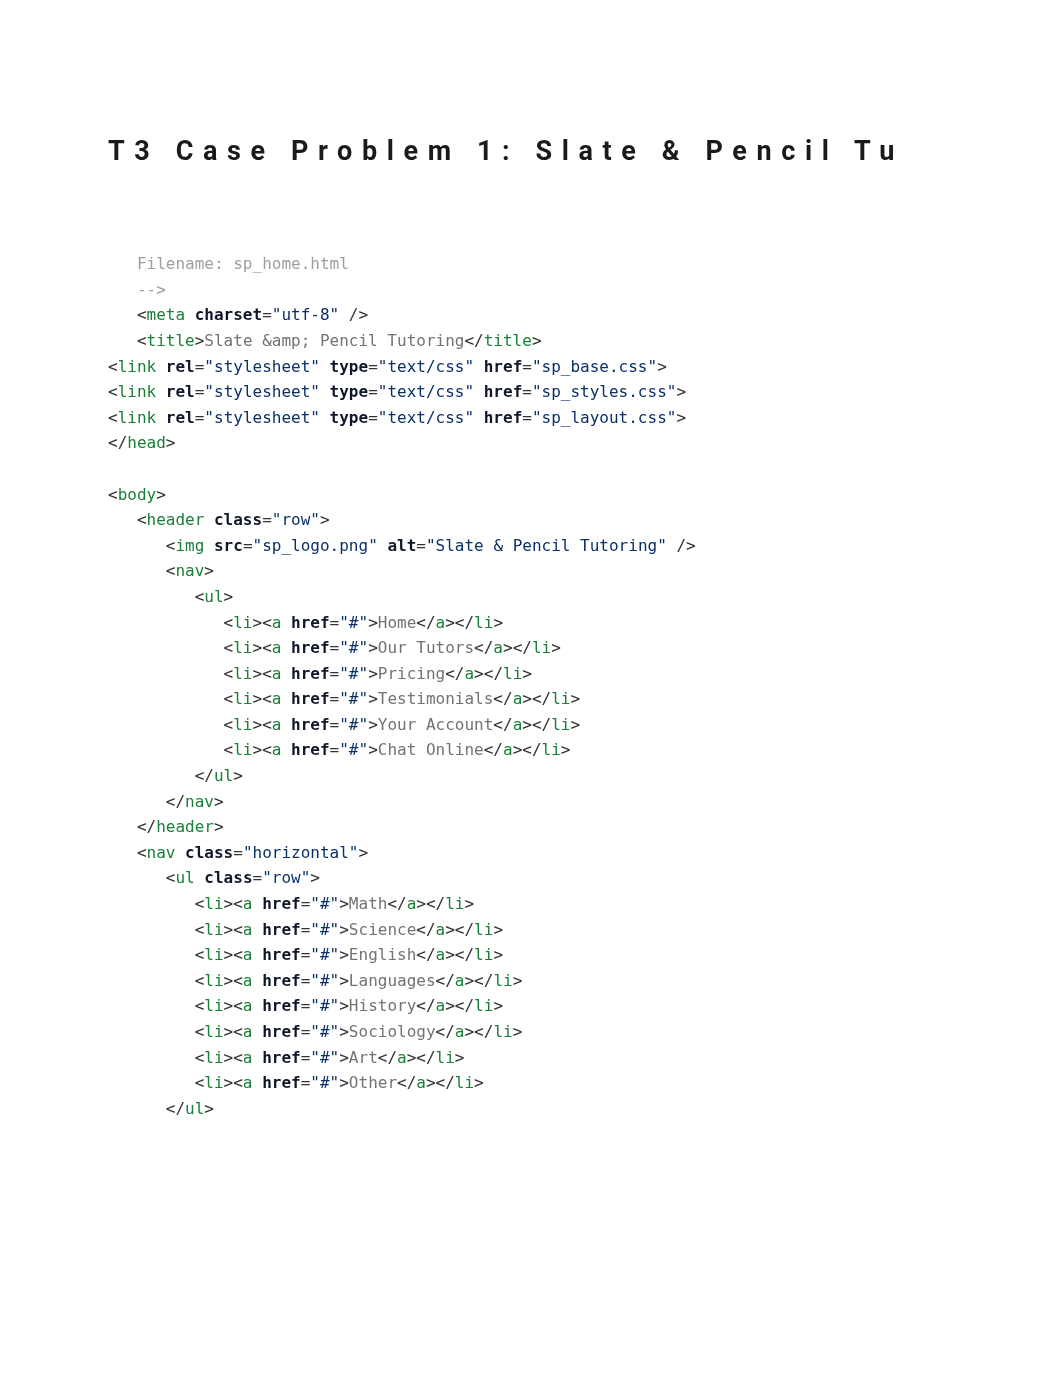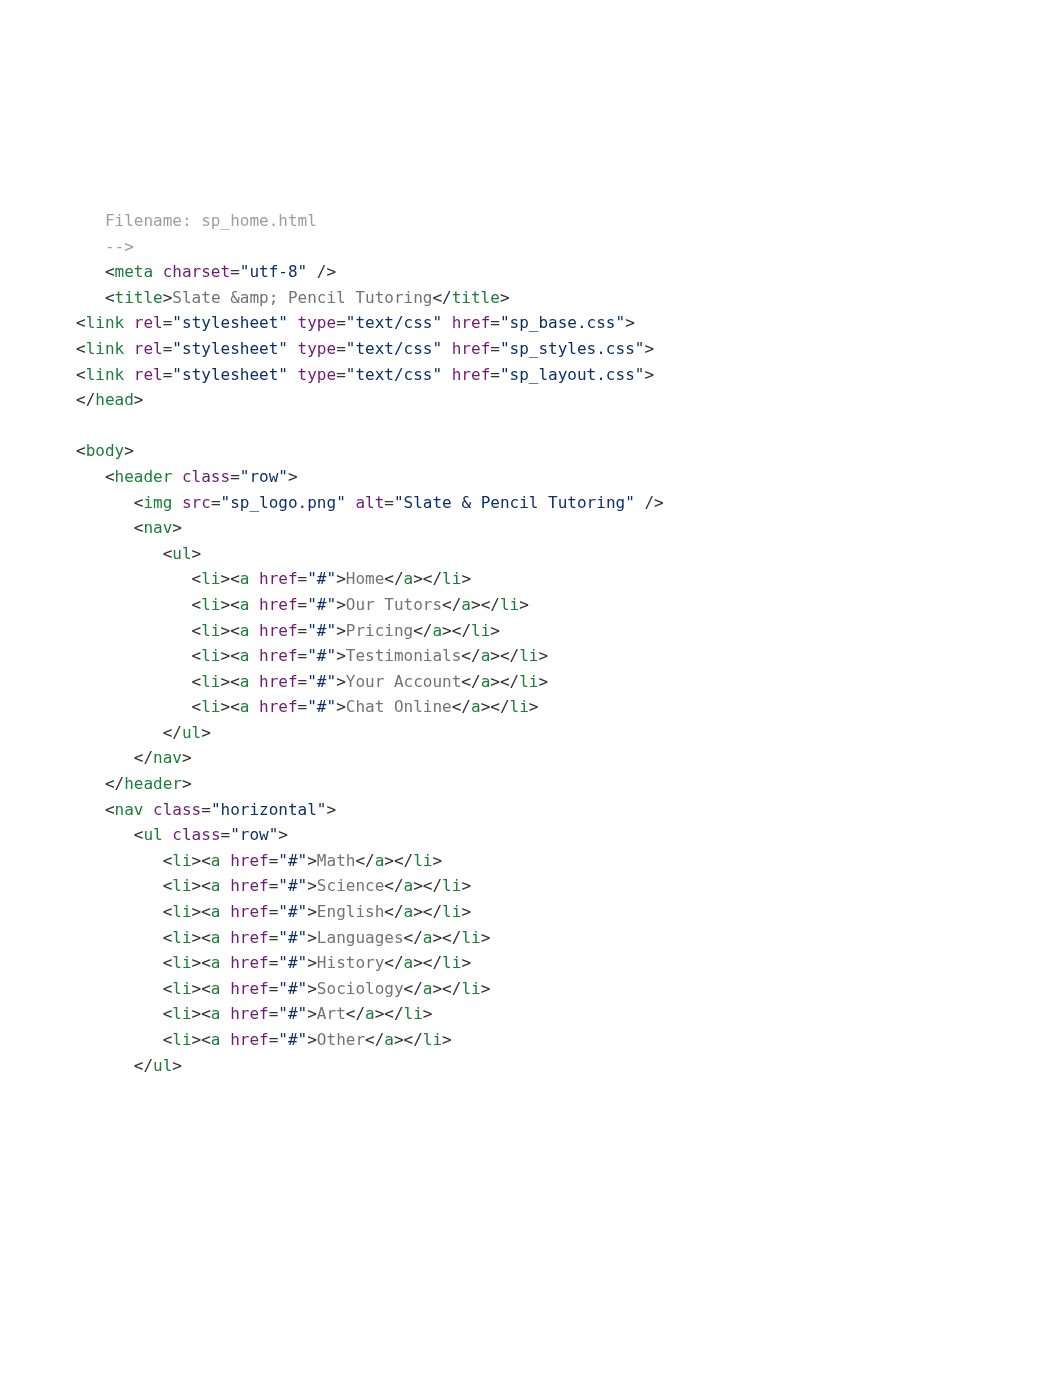--- a/index.html
+++ b/index.html
@@ -18,29 +18,30 @@
     font-size: 27px;
     font-weight: 700;
     letter-spacing: 9.6px;
     color: #1a1a1a;
     padding-left: 108px;
     white-space: nowrap;
     overflow: hidden;
   }
   .code {
     padding-top: 78px;
-    padding-left: 76px;
+    padding-left: 108px;
     white-space: pre;
     color: #333333;
   }
   .gray    { color: #9e9e9e; }
   .tag     { color: #1a7f37; }
-  .attr    { color: #701a75; }
+  .attr    { color: #0f172a; font-weight: bold; }
   .str     { color: #0a3069; }
   .punct   { color: #333333; }
   .inner   { color: #737373; }
 </style>
 </head>
 <body>
 
 <div class="page">
+  <div class="title">T3 Case Problem 1: Slate &amp; Pencil Tu</div>
   <div class="code" id="code"><div><span class="gray">   Filename: sp_home.html</span></div><div><span class="gray">   --&gt;</span></div><div><span class="punct">   &lt;</span><span class="tag">meta</span><span class="punct"> </span><span class="attr">charset</span><span class="punct">=</span><span class="str">"utf-8"</span><span class="punct"> /&gt;</span></div><div><span class="punct">   &lt;</span><span class="tag">title</span><span class="punct">&gt;</span><span class="inner">Slate &amp;amp; Pencil Tutoring</span><span class="punct">&lt;/</span><span class="tag">title</span><span class="punct">&gt;</span></div><div><span class="punct">&lt;</span><span class="tag">link</span><span class="punct"> </span><span class="attr">rel</span><span class="punct">=</span><span class="str">"stylesheet"</span><span class="punct"> </span><span class="attr">type</span><span class="punct">=</span><span class="str">"text/css"</span><span class="punct"> </span><span class="attr">href</span><span class="punct">=</span><span class="str">"sp_base.css"</span><span class="punct">&gt;</span></div><div><span class="punct">&lt;</span><span class="tag">link</span><span class="punct"> </span><span class="attr">rel</span><span class="punct">=</span><span class="str">"stylesheet"</span><span class="punct"> </span><span class="attr">type</span><span class="punct">=</span><span class="str">"text/css"</span><span class="punct"> </span><span class="attr">href</span><span class="punct">=</span><span class="str">"sp_styles.css"</span><span class="punct">&gt;</span></div><div><span class="punct">&lt;</span><span class="tag">link</span><span class="punct"> </span><span class="attr">rel</span><span class="punct">=</span><span class="str">"stylesheet"</span><span class="punct"> </span><span class="attr">type</span><span class="punct">=</span><span class="str">"text/css"</span><span class="punct"> </span><span class="attr">href</span><span class="punct">=</span><span class="str">"sp_layout.css"</span><span class="punct">&gt;</span></div><div><span class="punct">&lt;/</span><span class="tag">head</span><span class="punct">&gt;</span></div><div>&nbsp;</div><div><span class="punct">&lt;</span><span class="tag">body</span><span class="punct">&gt;</span></div><div><span class="punct">   &lt;</span><span class="tag">header</span><span class="punct"> </span><span class="attr">class</span><span class="punct">=</span><span class="str">"row"</span><span class="punct">&gt;</span></div><div><span class="punct">      &lt;</span><span class="tag">img</span><span class="punct"> </span><span class="attr">src</span><span class="punct">=</span><span class="str">"sp_logo.png"</span><span class="punct"> </span><span class="attr">alt</span><span class="punct">=</span><span class="str">"Slate &amp; Pencil Tutoring"</span><span class="punct"> /&gt;</span></div><div><span class="punct">      &lt;</span><span class="tag">nav</span><span class="punct">&gt;</span></div><div><span class="punct">         &lt;</span><span class="tag">ul</span><span class="punct">&gt;</span></div><div><span class="punct">            &lt;</span><span class="tag">li</span><span class="punct">&gt;&lt;</span><span class="tag">a</span><span class="punct"> </span><span class="attr">href</span><span class="punct">=</span><span class="str">"#"</span><span class="punct">&gt;</span><span class="inner">Home</span><span class="punct">&lt;/</span><span class="tag">a</span><span class="punct">&gt;&lt;/</span><span class="tag">li</span><span class="punct">&gt;</span></div><div><span class="punct">            &lt;</span><span class="tag">li</span><span class="punct">&gt;&lt;</span><span class="tag">a</span><span class="punct"> </span><span class="attr">href</span><span class="punct">=</span><span class="str">"#"</span><span class="punct">&gt;</span><span class="inner">Our Tutors</span><span class="punct">&lt;/</span><span class="tag">a</span><span class="punct">&gt;&lt;/</span><span class="tag">li</span><span class="punct">&gt;</span></div><div><span class="punct">            &lt;</span><span class="tag">li</span><span class="punct">&gt;&lt;</span><span class="tag">a</span><span class="punct"> </span><span class="attr">href</span><span class="punct">=</span><span class="str">"#"</span><span class="punct">&gt;</span><span class="inner">Pricing</span><span class="punct">&lt;/</span><span class="tag">a</span><span class="punct">&gt;&lt;/</span><span class="tag">li</span><span class="punct">&gt;</span></div><div><span class="punct">            &lt;</span><span class="tag">li</span><span class="punct">&gt;&lt;</span><span class="tag">a</span><span class="punct"> </span><span class="attr">href</span><span class="punct">=</span><span class="str">"#"</span><span class="punct">&gt;</span><span class="inner">Testimonials</span><span class="punct">&lt;/</span><span class="tag">a</span><span class="punct">&gt;&lt;/</span><span class="tag">li</span><span class="punct">&gt;</span></div><div><span class="punct">            &lt;</span><span class="tag">li</span><span class="punct">&gt;&lt;</span><span class="tag">a</span><span class="punct"> </span><span class="attr">href</span><span class="punct">=</span><span class="str">"#"</span><span class="punct">&gt;</span><span class="inner">Your Account</span><span class="punct">&lt;/</span><span class="tag">a</span><span class="punct">&gt;&lt;/</span><span class="tag">li</span><span class="punct">&gt;</span></div><div><span class="punct">            &lt;</span><span class="tag">li</span><span class="punct">&gt;&lt;</span><span class="tag">a</span><span class="punct"> </span><span class="attr">href</span><span class="punct">=</span><span class="str">"#"</span><span class="punct">&gt;</span><span class="inner">Chat Online</span><span class="punct">&lt;/</span><span class="tag">a</span><span class="punct">&gt;&lt;/</span><span class="tag">li</span><span class="punct">&gt;</span></div><div><span class="punct">         &lt;/</span><span class="tag">ul</span><span class="punct">&gt;</span></div><div><span class="punct">      &lt;/</span><span class="tag">nav</span><span class="punct">&gt;</span></div><div><span class="punct">   &lt;/</span><span class="tag">header</span><span class="punct">&gt;</span></div><div><span class="punct">   &lt;</span><span class="tag">nav</span><span class="punct"> </span><span class="attr">class</span><span class="punct">=</span><span class="str">"horizontal"</span><span class="punct">&gt;</span></div><div><span class="punct">      &lt;</span><span class="tag">ul</span><span class="punct"> </span><span class="attr">class</span><span class="punct">=</span><span class="str">"row"</span><span class="punct">&gt;</span></div><div><span class="punct">         &lt;</span><span class="tag">li</span><span class="punct">&gt;&lt;</span><span class="tag">a</span><span class="punct"> </span><span class="attr">href</span><span class="punct">=</span><span class="str">"#"</span><span class="punct">&gt;</span><span class="inner">Math</span><span class="punct">&lt;/</span><span class="tag">a</span><span class="punct">&gt;&lt;/</span><span class="tag">li</span><span class="punct">&gt;</span></div><div><span class="punct">         &lt;</span><span class="tag">li</span><span class="punct">&gt;&lt;</span><span class="tag">a</span><span class="punct"> </span><span class="attr">href</span><span class="punct">=</span><span class="str">"#"</span><span class="punct">&gt;</span><span class="inner">Science</span><span class="punct">&lt;/</span><span class="tag">a</span><span class="punct">&gt;&lt;/</span><span class="tag">li</span><span class="punct">&gt;</span></div><div><span class="punct">         &lt;</span><span class="tag">li</span><span class="punct">&gt;&lt;</span><span class="tag">a</span><span class="punct"> </span><span class="attr">href</span><span class="punct">=</span><span class="str">"#"</span><span class="punct">&gt;</span><span class="inner">English</span><span class="punct">&lt;/</span><span class="tag">a</span><span class="punct">&gt;&lt;/</span><span class="tag">li</span><span class="punct">&gt;</span></div><div><span class="punct">         &lt;</span><span class="tag">li</span><span class="punct">&gt;&lt;</span><span class="tag">a</span><span class="punct"> </span><span class="attr">href</span><span class="punct">=</span><span class="str">"#"</span><span class="punct">&gt;</span><span class="inner">Languages</span><span class="punct">&lt;/</span><span class="tag">a</span><span class="punct">&gt;&lt;/</span><span class="tag">li</span><span class="punct">&gt;</span></div><div><span class="punct">         &lt;</span><span class="tag">li</span><span class="punct">&gt;&lt;</span><span class="tag">a</span><span class="punct"> </span><span class="attr">href</span><span class="punct">=</span><span class="str">"#"</span><span class="punct">&gt;</span><span class="inner">History</span><span class="punct">&lt;/</span><span class="tag">a</span><span class="punct">&gt;&lt;/</span><span class="tag">li</span><span class="punct">&gt;</span></div><div><span class="punct">         &lt;</span><span class="tag">li</span><span class="punct">&gt;&lt;</span><span class="tag">a</span><span class="punct"> </span><span class="attr">href</span><span class="punct">=</span><span class="str">"#"</span><span class="punct">&gt;</span><span class="inner">Sociology</span><span class="punct">&lt;/</span><span class="tag">a</span><span class="punct">&gt;&lt;/</span><span class="tag">li</span><span class="punct">&gt;</span></div><div><span class="punct">         &lt;</span><span class="tag">li</span><span class="punct">&gt;&lt;</span><span class="tag">a</span><span class="punct"> </span><span class="attr">href</span><span class="punct">=</span><span class="str">"#"</span><span class="punct">&gt;</span><span class="inner">Art</span><span class="punct">&lt;/</span><span class="tag">a</span><span class="punct">&gt;&lt;/</span><span class="tag">li</span><span class="punct">&gt;</span></div><div><span class="punct">         &lt;</span><span class="tag">li</span><span class="punct">&gt;&lt;</span><span class="tag">a</span><span class="punct"> </span><span class="attr">href</span><span class="punct">=</span><span class="str">"#"</span><span class="punct">&gt;</span><span class="inner">Other</span><span class="punct">&lt;/</span><span class="tag">a</span><span class="punct">&gt;&lt;/</span><span class="tag">li</span><span class="punct">&gt;</span></div><div><span class="punct">      &lt;/</span><span class="tag">ul</span><span class="punct">&gt;</span></div></div>
 </div>
 
 </body></html>

